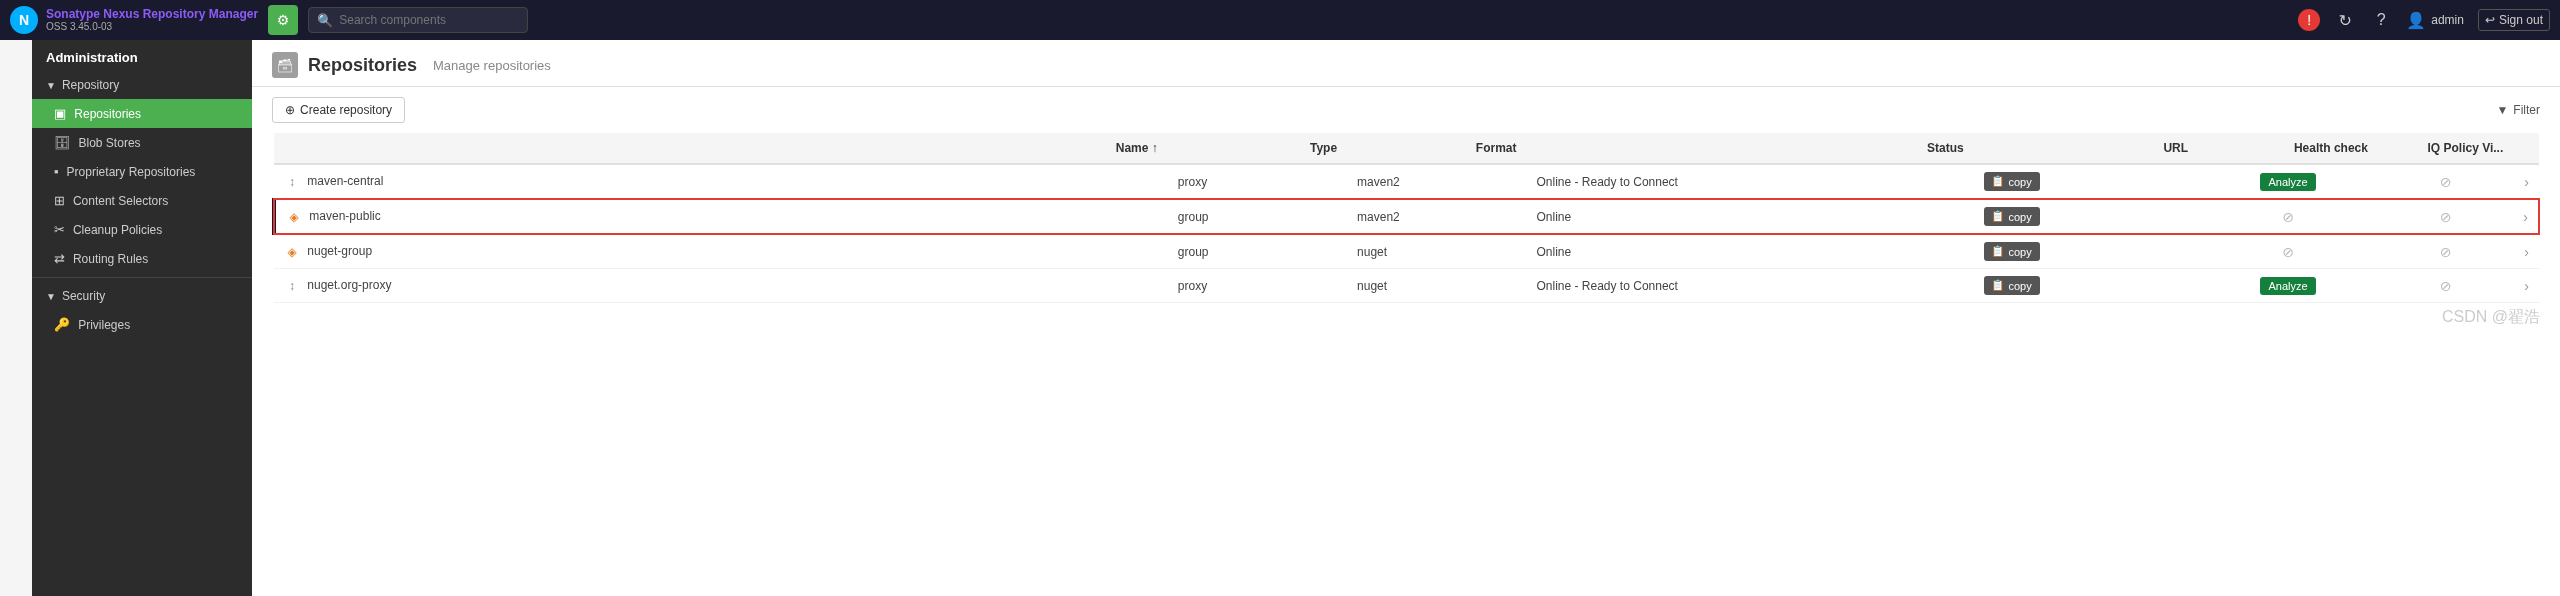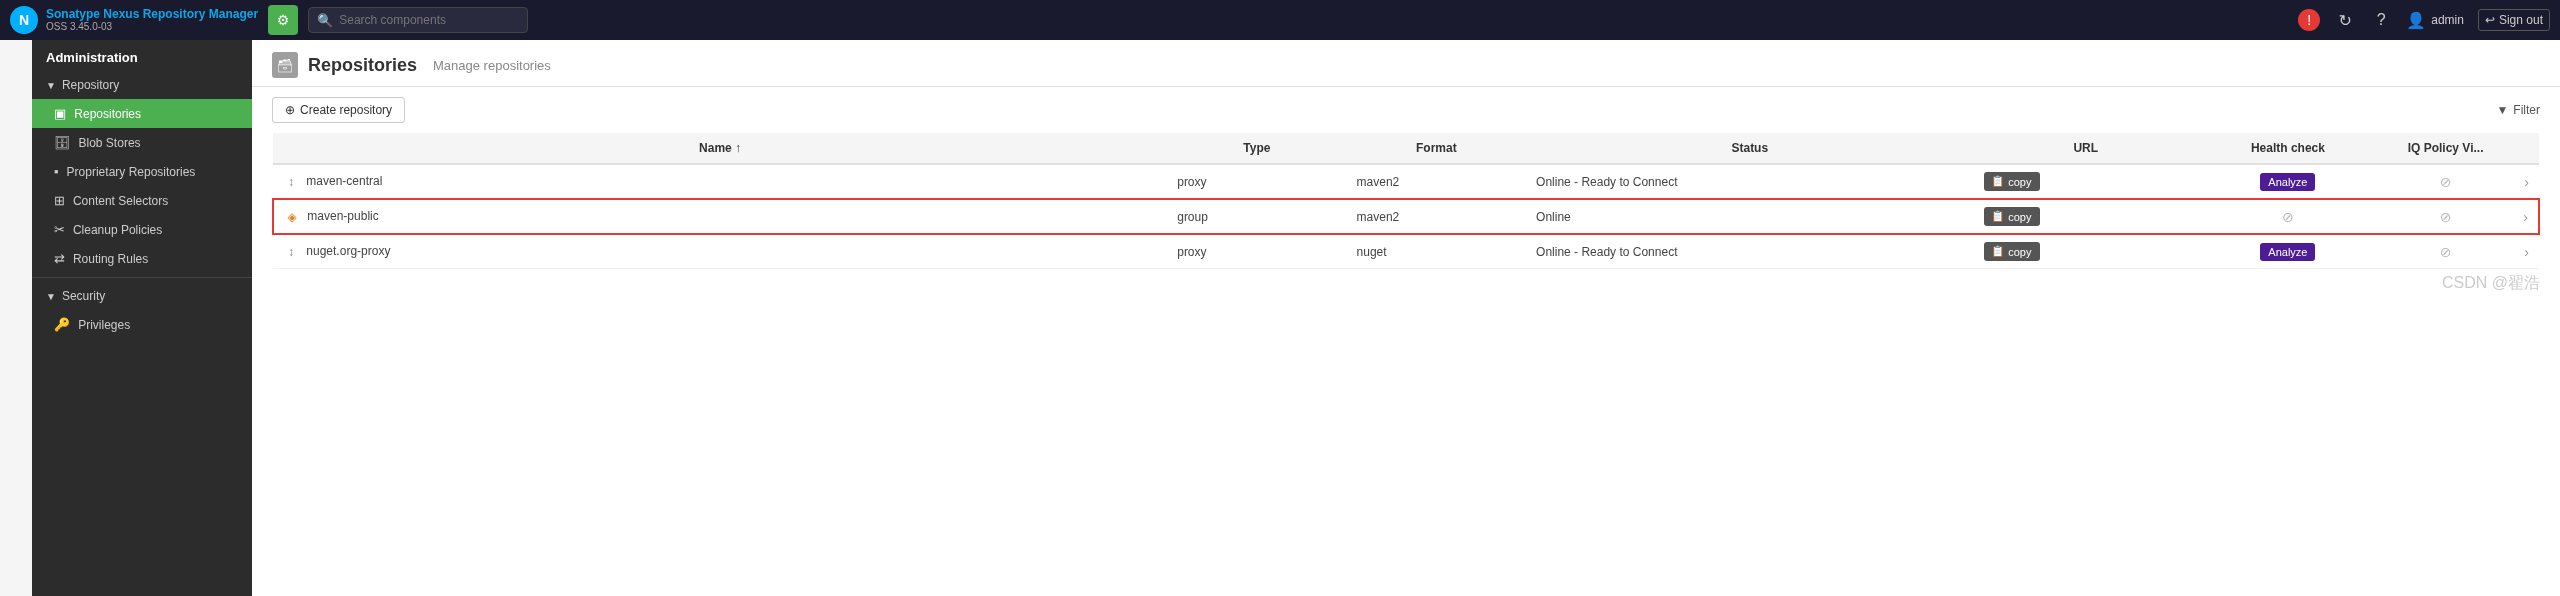--- a/index.html
+++ b/index.html
@@ -23,21 +23,21 @@
     .topbar-logo-icon {
       width: 28px; height: 28px;
       background: #00b0ff;
       border-radius: 50%;
       display: flex; align-items: center; justify-content: center;
       font-size: 14px; color: #fff; font-weight: bold;
     }
     .topbar-title {
       display: flex; flex-direction: column; line-height: 1.2;
     }
-    .topbar-title .app-name { font-size: 12px; font-weight: bold; color: #0ea5e9; }
+    .topbar-title .app-name { font-size: 12px; font-weight: bold; color: #8b5cf6; }
     .topbar-title .app-version { font-size: 10px; color: #aaa; }
     .topbar-gear {
       background: #4caf50;
       width: 30px; height: 30px;
       border-radius: 4px;
       display: flex; align-items: center; justify-content: center;
       cursor: pointer;
     }
     .search-box {
       background: #2a2a3e;
@@ -176,21 +176,21 @@
     table {
       width: 100%;
       border-collapse: collapse;
       font-size: 12px;
     }
     thead tr {
       background: #f5f5f5;
       border-bottom: 2px solid #e0e0e0;
     }
     thead th {
-      text-align: center;
+      text-align: right;
       padding: 8px 10px;
       color: #333;
       font-weight: bold;
       white-space: nowrap;
     }
     thead th.sortable { cursor: pointer; }
     tbody tr {
       border-bottom: 1px solid #f0f0f0;
     }
     tbody td {
@@ -208,21 +208,21 @@
       background: #555;
       color: #fff;
       border: none;
       border-radius: 3px;
       padding: 3px 8px;
       font-size: 11px;
       cursor: pointer;
       display: inline-flex; align-items: center; gap: 3px;
     }
     .btn-analyze {
-      background: #4c1d95;
+      background: #15803d;
       color: #fff;
       border: none;
       border-radius: 3px;
       padding: 3px 8px;
       font-size: 11px;
       cursor: pointer;
     }
     .status-icon {
       color: #bbb; font-size: 14px;
     }
@@ -240,21 +240,21 @@
 
     
     tr.highlighted-row {
       outline: 2px solid #e53935;
       outline-offset: -1px;
     }
     tr.highlighted-row td {
       border-top: 2px solid #e53935;
       border-bottom: 2px solid #e53935;
     }
-    tr.highlighted-row td:first-child { border-left: 2px solid #0f172a; }
+    tr.highlighted-row td:first-child { border-left: 4px solid #0f172a; }
     tr.highlighted-row td:last-child { border-right: 2px solid #e53935; }
   </style>
 </head>
 <body>
 
 <div class="topbar">
   <div class="topbar-logo">
     <div class="topbar-logo-icon">N</div>
     <div class="topbar-title">
       <span class="app-name">Sonatype Nexus Repository Manager</span>
@@ -410,20 +410,44 @@
     </td>
     <td class="col-iq" style="text-align:center;">
       <span class="status-icon">⊘</span>
     </td>
     <td class="col-arrow">
       <span class="chevron-right">›</span>
     </td>
   </tr>
             <tr>
     <td class="col-name">
+      <span class="row-icon" style="color:#e67e22">◈</span>
+      <span>nuget-group</span>
+    </td>
+    <td class="col-type">group</td>
+    <td class="col-format">nuget</td>
+    <td class="col-status">Online</td>
+    <td class="col-url">
+      <button class="btn-copy">
+        <span>📋</span>
+        <span>copy</span>
+      </button>
+    </td>
+    <td class="col-health" style="text-align:center;">
+      <span class="status-icon">⊘</span>
+    </td>
+    <td class="col-iq" style="text-align:center;">
+      <span class="status-icon">⊘</span>
+    </td>
+    <td class="col-arrow">
+      <span class="chevron-right">›</span>
+    </td>
+  </tr>
+            <tr>
+    <td class="col-name">
       <span class="row-icon" style="color:#888">↕</span>
       <span>nuget.org-proxy</span>
     </td>
     <td class="col-type">proxy</td>
     <td class="col-format">nuget</td>
     <td class="col-status">Online - Ready to Connect</td>
     <td class="col-url">
       <button class="btn-copy">
         <span>📋</span>
         <span>copy</span>

